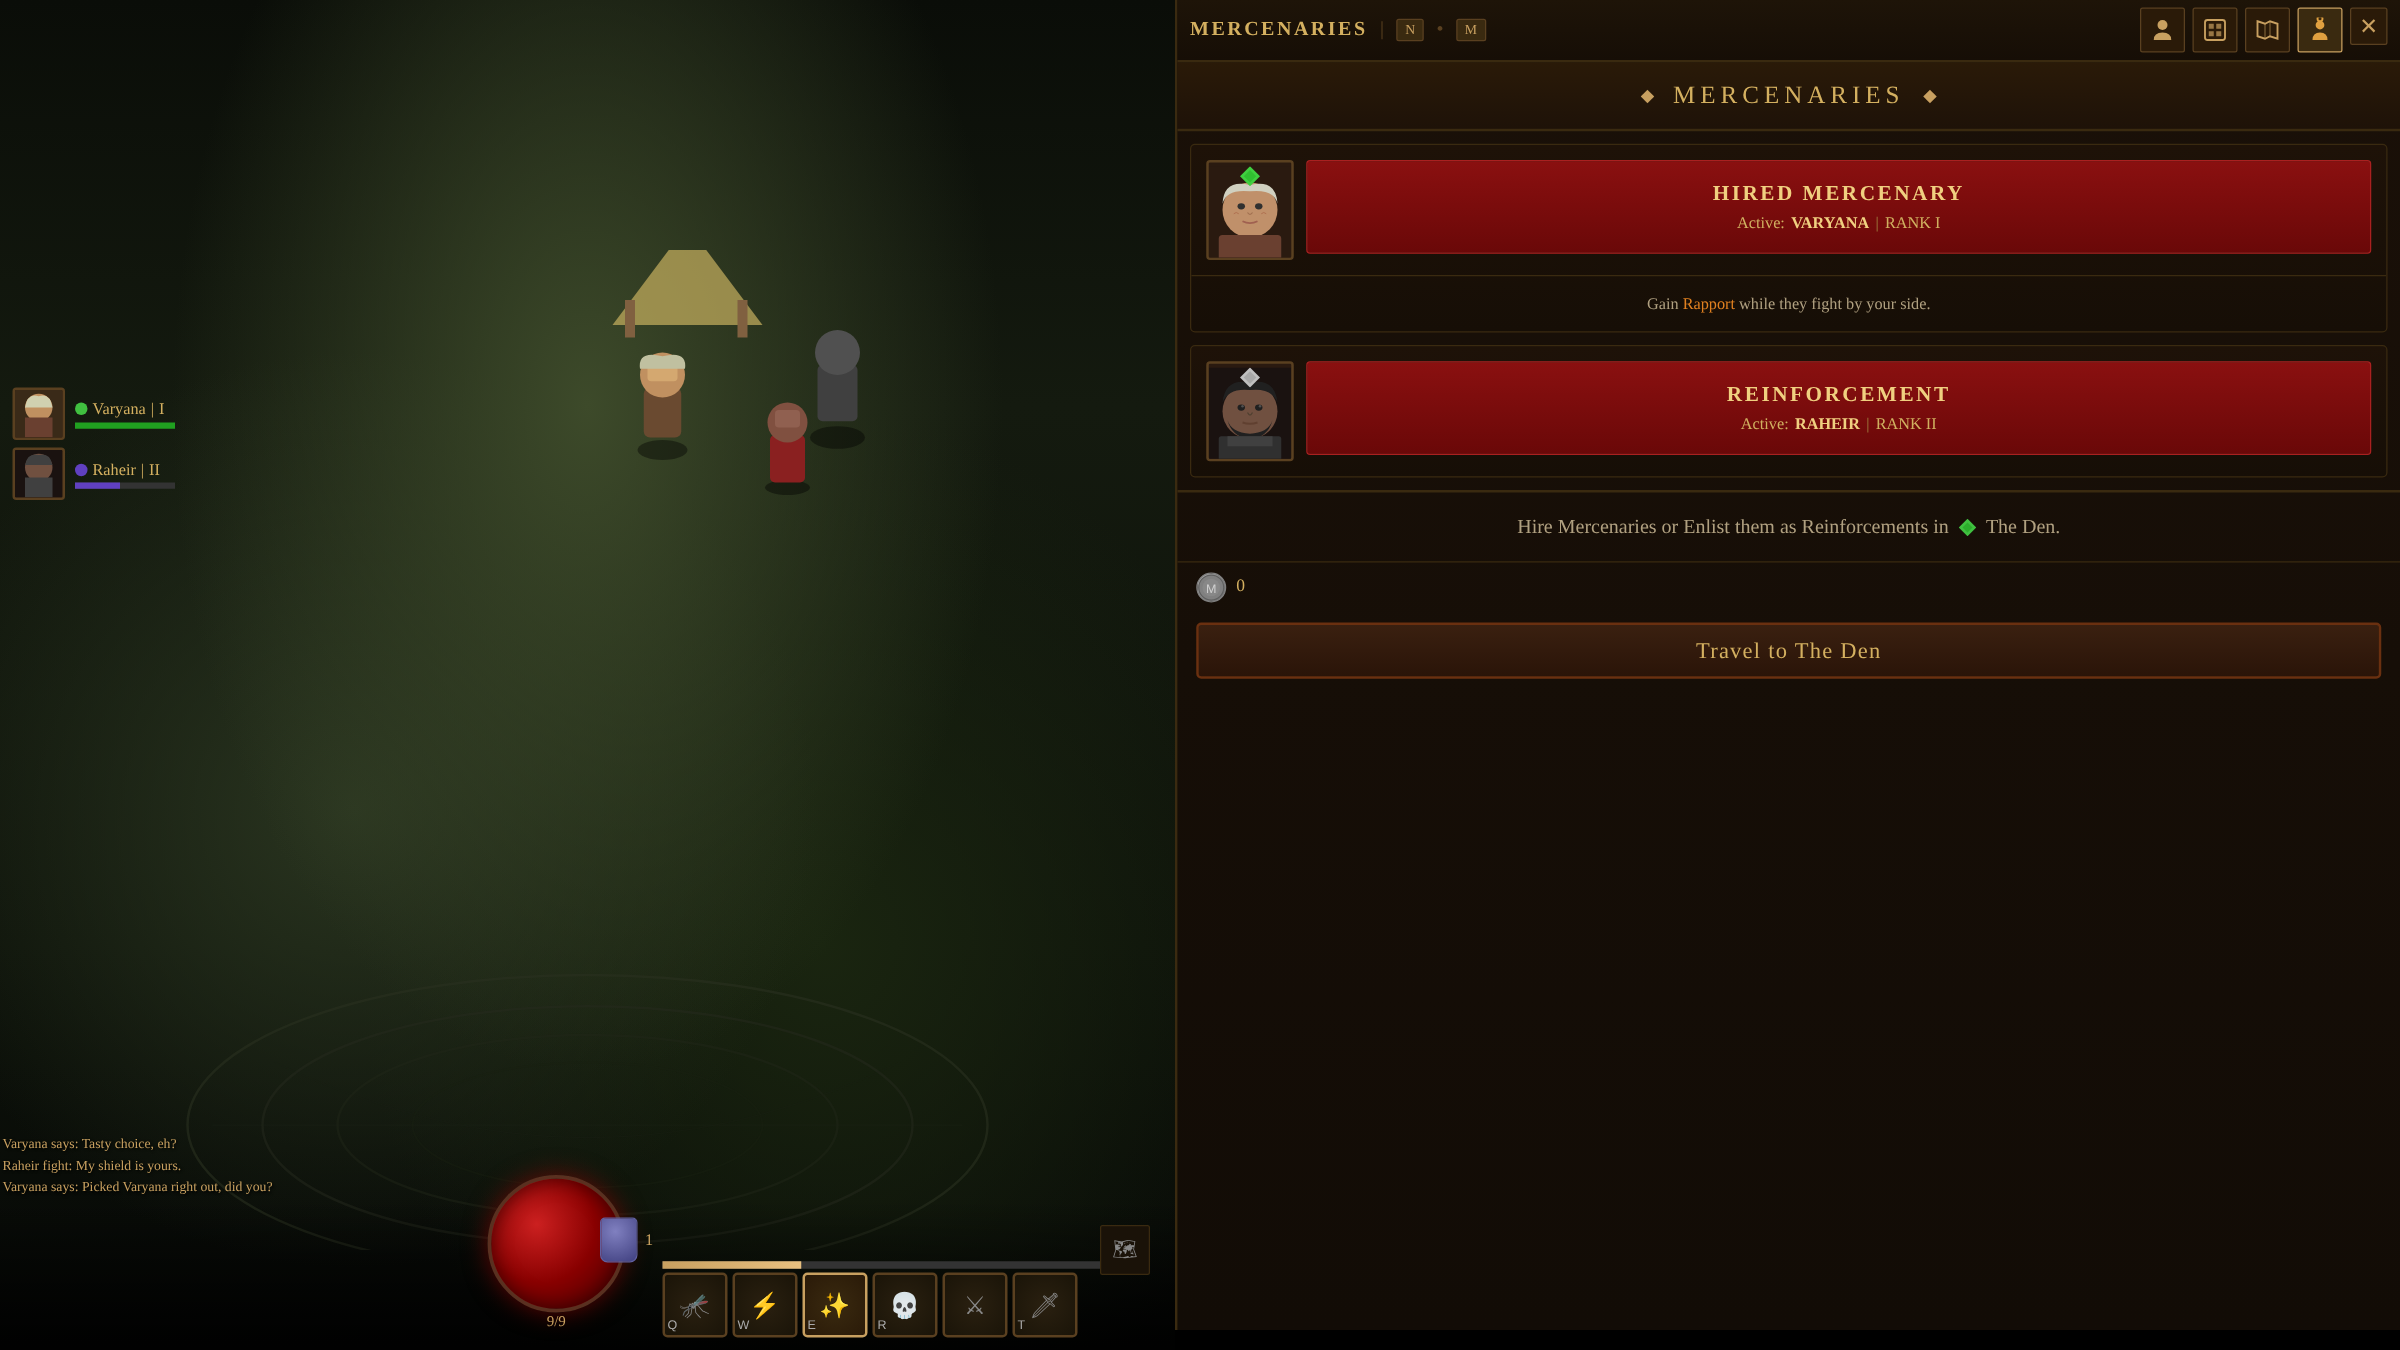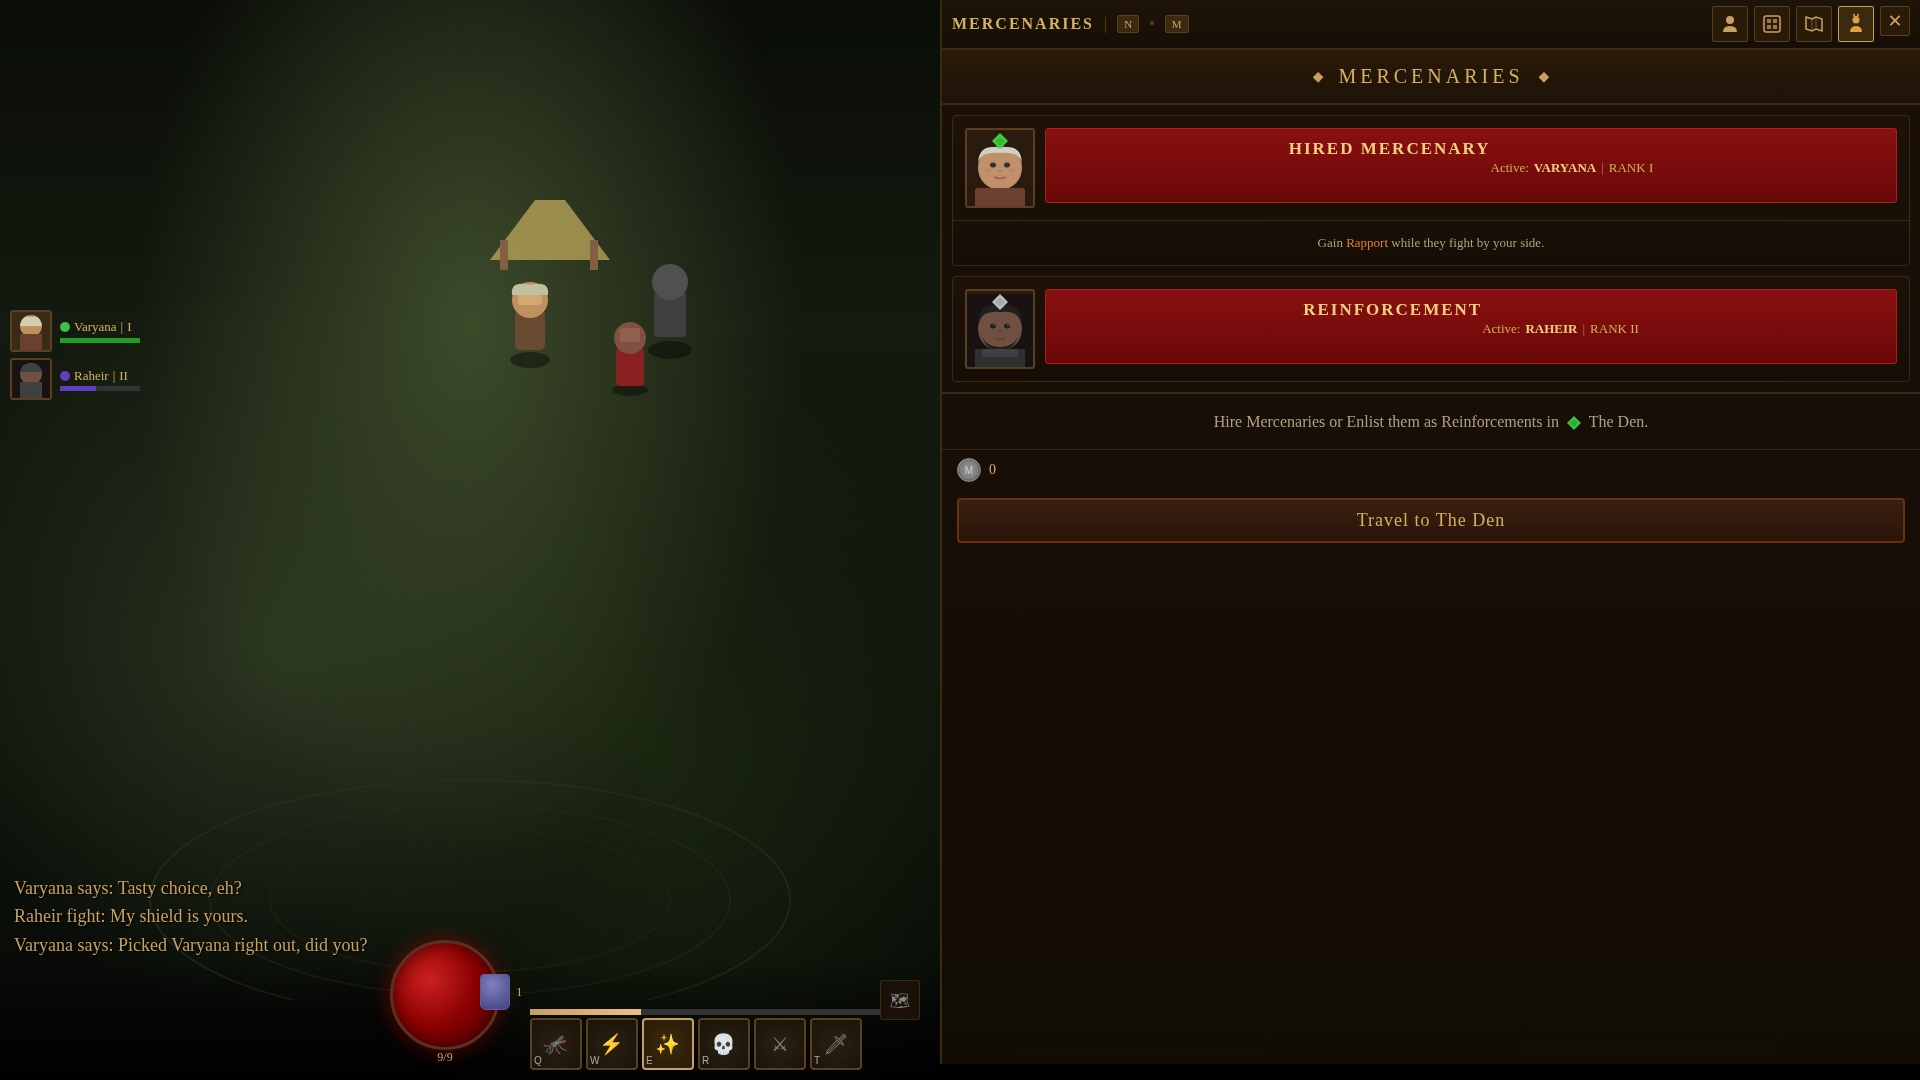--- a/index.html
+++ b/index.html
@@ -45,23 +45,23 @@
 
     .floor-circle svg {
       width: 100%;
       height: 100%;
     }
 
     
     #chat-log {
       position: absolute;
       bottom: 120px;
-      left: 14px;
+      left: 2px;
       color: #c8a060;
-      font-size: 18px;
+      font-size: 11px;
       line-height: 1.6;
       text-shadow: 1px 1px 2px #000;
     }
 
     
     #health-orb {
       position: absolute;
       bottom: 30px;
       left: 390px;
       width: 110px;
@@ -380,21 +380,21 @@
     }
 
     .merc-info-banner {
       flex: 1;
       background: linear-gradient(180deg, #8a1010 0%, #6a0808 100%);
       border: 1px solid #aa2020;
       border-radius: 3px;
       padding: 10px 15px;
       min-height: 75px;
       display: flex;
-      flex-direction: row;
+      flex-direction: column;
       justify-content: center;
     }
 
     .merc-type {
       color: #f0d080;
       font-size: 17px;
       letter-spacing: 2px;
       font-weight: bold;
       text-align: center;
     }

